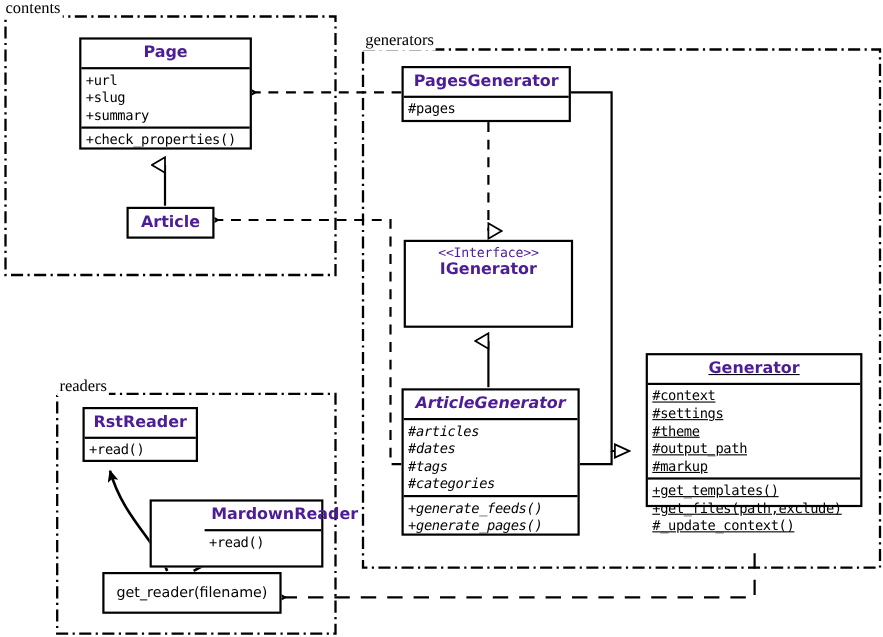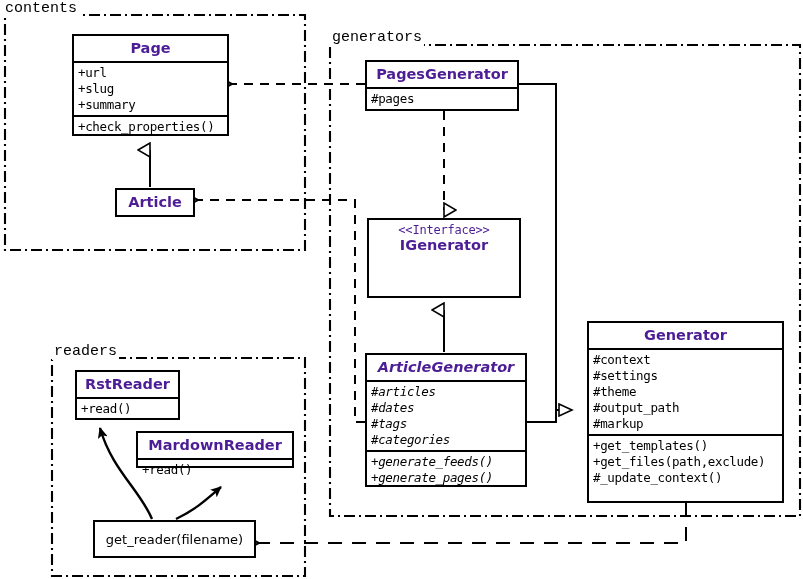--- a/index.html
+++ b/index.html
@@ -18,21 +18,21 @@
   svg#wires {
     position: absolute;
     left: 0; top: 0;
     width: 803px;
     height: 579px;
   }
 
   
   .pkg-label {
     position: absolute;
-    font-family: Liberation Mono, monospace;
+    font-family: Liberation Serif, serif;
     font-size: 15px;
     color: #000;
     white-space: nowrap;
     background: #fff;
     padding: 0 2px;
     z-index: 4;
   }
 
   
   .uml {
@@ -193,21 +193,21 @@
       <div>#dates</div>
       <div>#tags</div>
       <div>#categories</div>
     </div>
     <div class="compartment">
       <div>+generate_feeds()</div>
       <div>+generate_pages()</div>
     </div>
   </div>
 
-  <div class="uml" style="left:587px; top:321px; width:197px; height:182px;">
+  <div class="uml" style="left:587px; top:321px; width:197px; height:140px;text-decoration:underline;">
     <div class="name">Generator</div>
     <div class="compartment">
       <div>#context</div>
       <div>#settings</div>
       <div>#theme</div>
       <div>#output_path</div>
       <div>#markup</div>
     </div>
     <div class="compartment">
       <div>+get_templates()</div>
@@ -216,21 +216,21 @@
     </div>
   </div>
 
   <div class="uml" style="left:75px; top:370px; width:105px; height:50px;">
     <div class="name">RstReader</div>
     <div class="compartment">
       <div>+read()</div>
     </div>
   </div>
 
-  <div class="uml" style="left:136px; top:431px; width:158px; height:37px;">
+  <div class="uml" style="left:136px; top:454px; width:158px; height:62px;padding-left:48px;">
     <div class="name">MardownReader</div>
     <div class="compartment">
       <div>+read()</div>
     </div>
   </div>
 
   <div class="uml plain" style="left:93px; top:520px; width:163px; height:38px;">
     <span class="plain-label">get_reader(filename)</span>
   </div>
 

